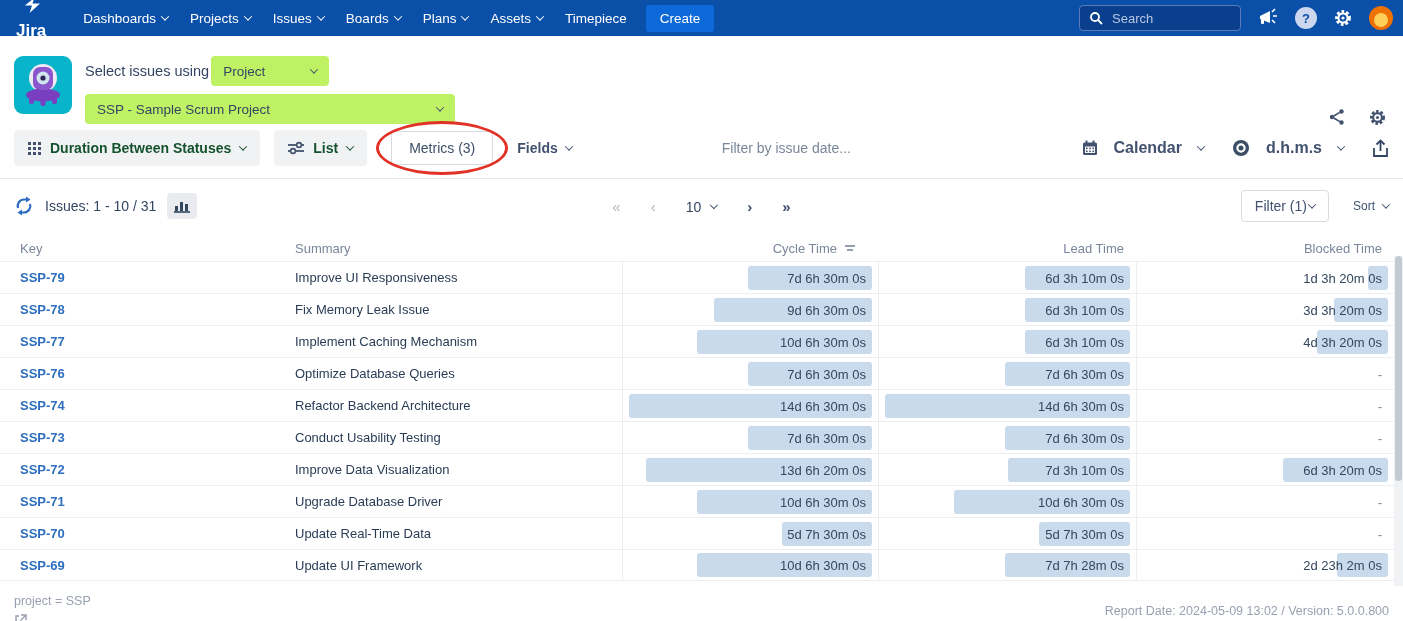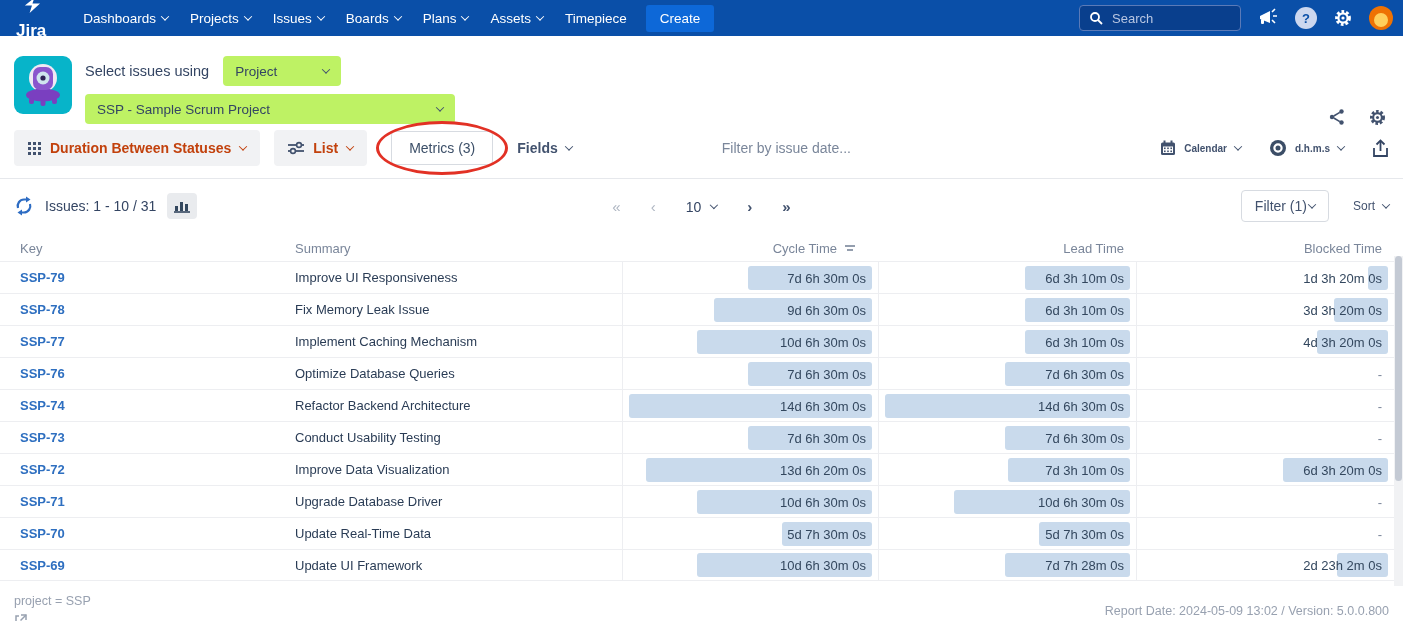--- a/index.html
+++ b/index.html
@@ -20,38 +20,38 @@
   .search-box { width:162px; height:26px; background:#093f8d; border:1px solid #5a7ab8; border-radius:4px; display:flex; align-items:center; gap:7px; padding:0 9px; }
   .search-box input { background:transparent; border:none; outline:none; color:#c6d2ea; font-size:13px; width:110px; font-family:"Liberation Sans",sans-serif; }
   .search-box input::placeholder { color:#b8c6e2; }
   .help-circle { width:22px; height:22px; border-radius:50%; background:#ccd7ef; color:#0a4fa8; font-weight:bold; font-size:13px; display:flex; align-items:center; justify-content:center; }
   .avatar { width:24px; height:24px; border-radius:50%; background:#ee7203; position:relative; overflow:hidden; }
   .avatar::after { content:''; position:absolute; left:5px; top:7px; width:14px; height:14px; border-radius:50%; background:#ffcf5c; }
   
   .project-section { position:relative; padding:20px 14px 0 14px; height:88px; }
   .app-icon { position:absolute; left:14px; top:20px; width:58px; height:58px; border-radius:9px; background:#07b4c9; display:flex; align-items:center; justify-content:center; }
   .proj-rows { margin-left:71px; }
-  .select-row { display:flex; align-items:center; gap:14px; height:30px; margin-bottom:8px; }
+  .select-row { display:flex; align-items:center; gap:2px; height:30px; margin-bottom:8px; }
   .select-label { font-size:14.5px; color:#344563; }
   .dd { background:#bef264; border-radius:4px; height:30px; display:flex; align-items:center; justify-content:space-between; padding:0 12px; color:#344563; font-size:13.5px; cursor:pointer; }
   .dd-project { width:118px; }
   .dd-ssp { width:370px; }
   .dd .chev { color:#42526e; }
   .header-icons { position:absolute; right:16px; top:72px; display:flex; gap:22px; color:#42526e; }
   
   .toolbar { display:flex; align-items:center; padding:6px 14px 12px 14px; border-bottom:1px solid #e6e8ec; position:relative; }
-  .btn-gray { background:#f1f2f4; border-radius:4px; height:36px; display:flex; align-items:center; gap:9px; padding:0 14px; font-size:14px; font-weight:bold; color:#c2410c; cursor:pointer; }
+  .btn-gray { background:#f1f2f4; border-radius:4px; height:36px; display:flex; align-items:center; gap:9px; padding:0 14px; font-size:14px; font-weight:bold; color:#14532d; cursor:pointer; }
   .btn-plain { height:36px; display:flex; align-items:center; gap:8px; padding:0 12px; font-size:14px; font-weight:bold; color:#42526e; cursor:pointer; }
   .metrics-wrap { position:relative; margin:0 12px 0 24px; }
   .btn-metrics { background:#fff; border:1px solid #d7dbe1; border-radius:4px; height:34px; display:flex; align-items:center; padding:0 17px; font-size:14px; color:#3c4f68; cursor:pointer; }
   .red-ellipse { position:absolute; left:-15px; right:-15px; top:-10px; bottom:-10px; border:3px solid #e23125; border-radius:50%; pointer-events:none; }
   .date-filter { margin-left:136px; border:none; outline:none; background:transparent; font-size:14px; color:#7a869a; width:180px; font-family:"Liberation Sans",sans-serif; }
   .date-filter::placeholder { color:#7a869a; }
   .toolbar-right { margin-left:auto; display:flex; align-items:center; gap:28px; }
-  .tb-item { display:flex; align-items:center; gap:8px; font-size:10px; font-weight:bold; color:#42526e; cursor:pointer; }
+  .tb-item { display:flex; align-items:center; gap:16px; font-size:16px; font-weight:bold; color:#42526e; cursor:pointer; }
   
   .issues-bar { display:flex; align-items:center; padding:0 14px; height:42px; margin-top:6px; position:relative; }
   .issues-left { display:flex; align-items:center; gap:11px; }
   .issues-label { font-size:14px; color:#344563; }
   .chart-btn { background:#e9ebee; border-radius:4px; width:30px; height:26px; display:flex; align-items:center; justify-content:center; cursor:pointer; }
   .pagination { position:absolute; left:50%; top:50%; transform:translate(-50%,-50%); display:flex; align-items:center; gap:30px; font-size:15px; }
   .pg-dis { color:#aeb6c2; cursor:default; }
   .pg-en  { color:#42526e; cursor:pointer; font-weight:bold; }
   .pg-size { display:flex; align-items:center; gap:10px; color:#344563; font-size:14px; cursor:pointer; }
   .issues-right { margin-left:auto; display:flex; align-items:center; gap:24px; }

